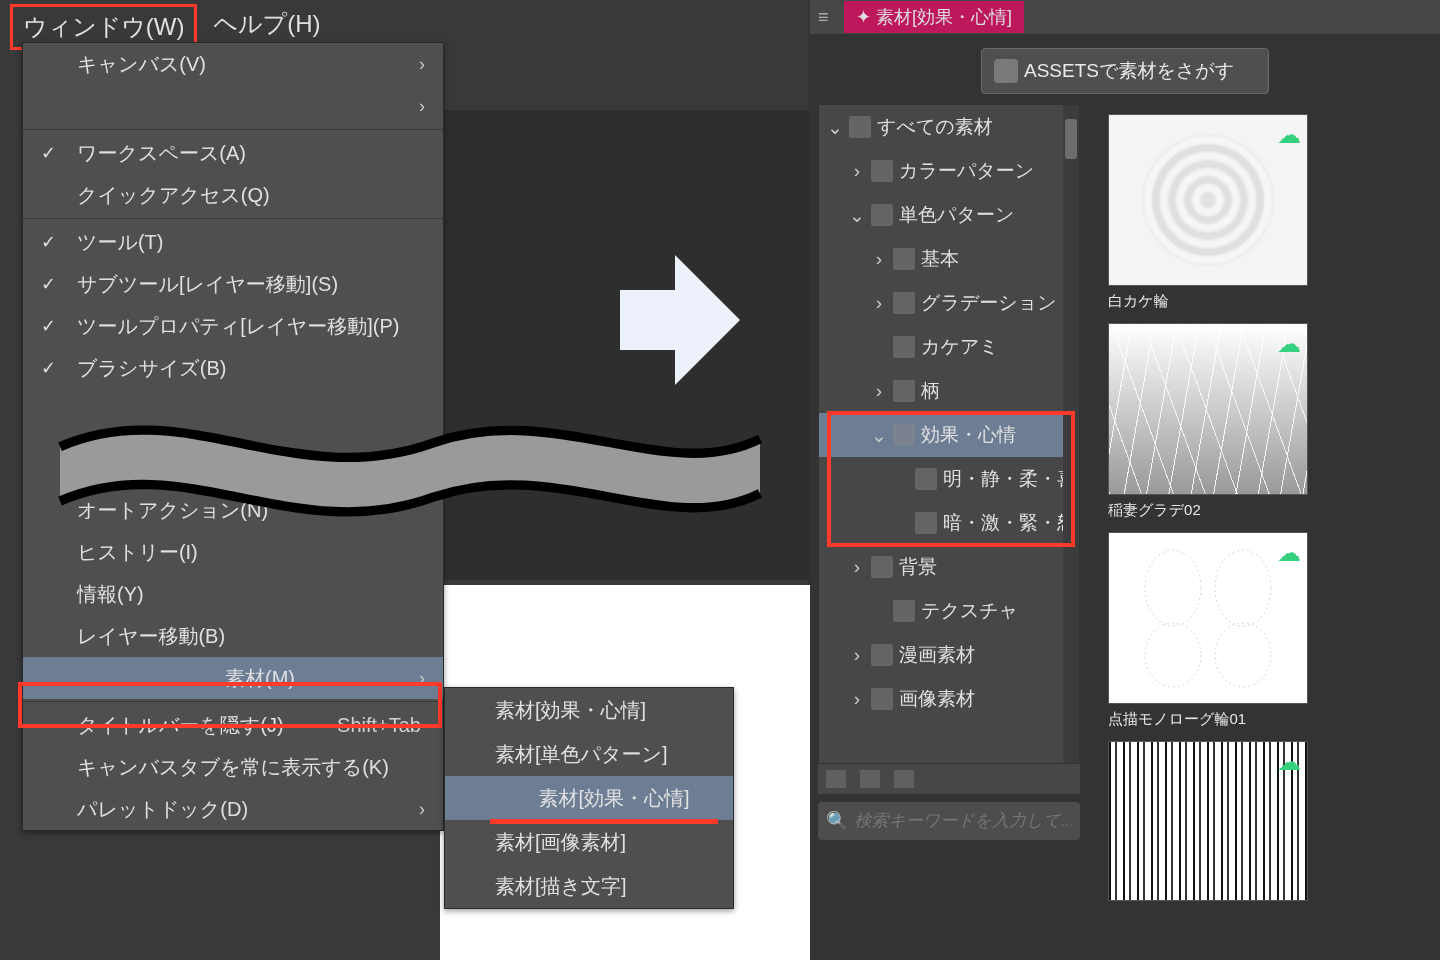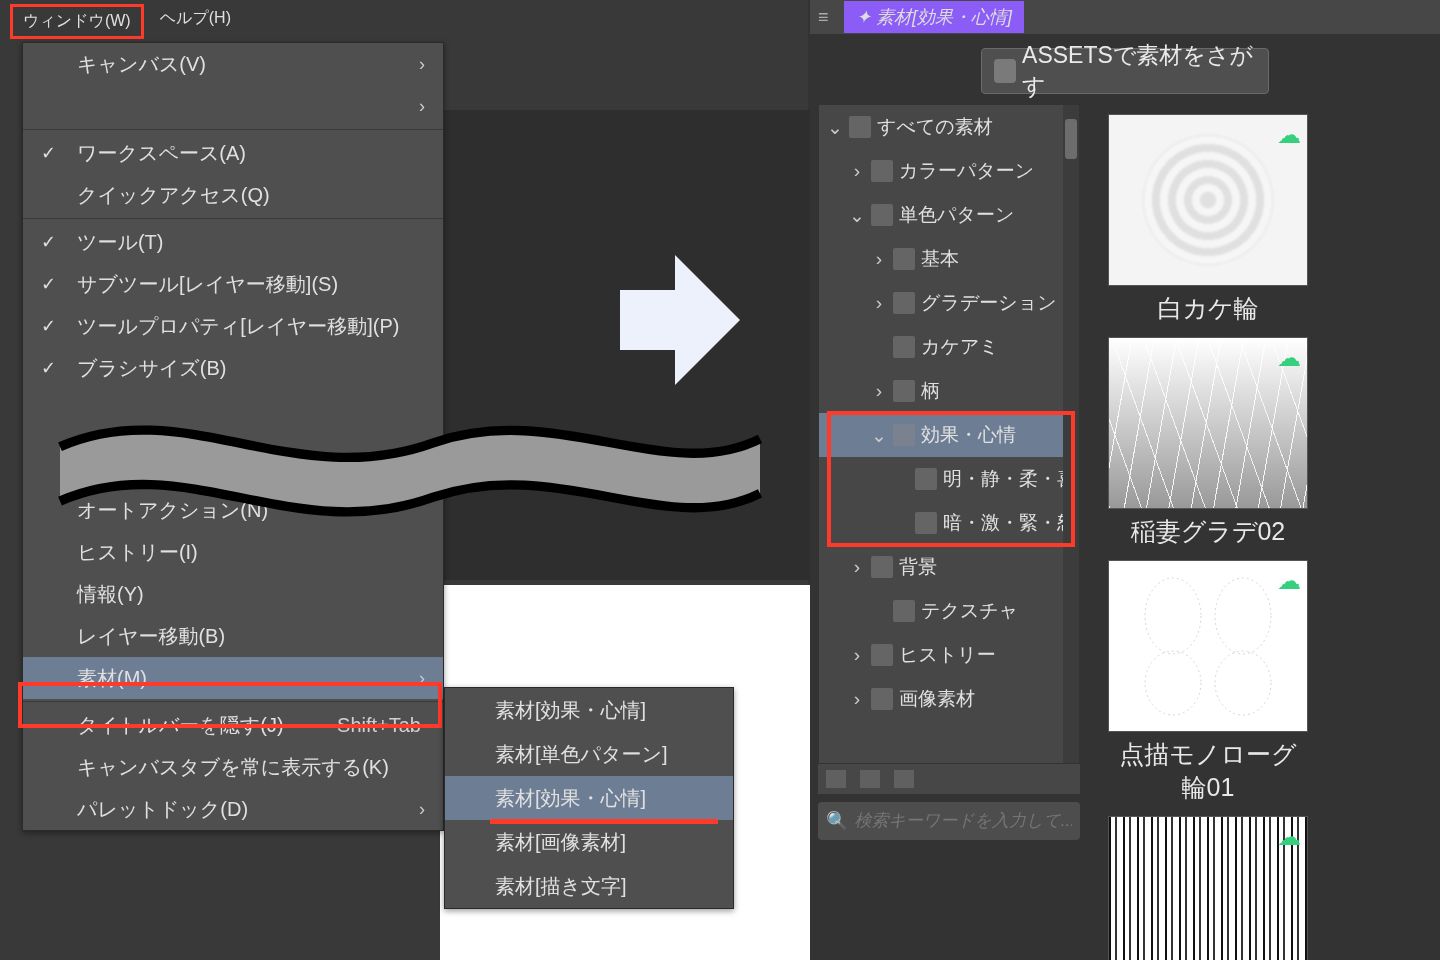--- a/index.html
+++ b/index.html
@@ -1,25 +1,25 @@
 <!DOCTYPE html>
 <html><head>
 <meta charset="utf-8">
 <style>
   * { box-sizing: border-box; margin:0; padding:0; font-family: "Meiryo","Hiragino Sans",sans-serif; }
   body { background:#333; width:1440px; height:960px; overflow:hidden; position:relative; color:#e0e0e0; }
 
   
-  .menubar { position:absolute; left:10px; top:4px; display:flex; gap:6px; font-size:16px; }
+  .menubar { position:absolute; left:10px; top:4px; display:flex; gap:6px; font-size:24px; }
   .menubar .item { padding:4px 10px; }
   .red-box { border:3px solid #ff3a2a; }
 
   .menu-dropdown { position:absolute; left:22px; top:42px; width:422px; background:#4f4f4f; border:1px solid #2a2a2a; box-shadow:0 2px 6px rgba(0,0,0,.4); }
   .menu-row { display:flex; align-items:center; height:42px; font-size:20px; padding-left:54px; position:relative; }
-  .menu-row.hov { background:#6d7d94; }
+  .menu-row.hov { background:#6d7d94;text-align:center; }
   .menu-row .label { flex:1; }
   .menu-row .accel { padding-right:22px; color:#d0d0d0; }
   .menu-row .arrow { position:absolute; right:18px; color:#ccc; font-size:18px;}
   .menu-row .check { position:absolute; left:18px; color:#e0e0e0; font-size:18px; }
   .menu-sep { height:1px; background:#3a3a3a; margin:2px 0; }
 
   .material-highlight { position:absolute; left:18px; top:682px; width:424px; height:46px; border:4px solid #ff3a2a; pointer-events:none; }
 
   
   .submenu { position:absolute; left:444px; top:687px; width:290px; background:#4f4f4f; border:1px solid #2a2a2a; box-shadow:0 2px 6px rgba(0,0,0,.4); }
@@ -34,23 +34,23 @@
 
   
   .canvas-bg { position:absolute; left:0; top:0; width:808px; height:960px; background:#393939; z-index:-2; }
   .canvas-inner-dark { position:absolute; left:440px; top:110px; width:370px; height:470px; background:#2e2e2e; z-index:-1;}
   .canvas-white { position:absolute; left:440px; top:585px; width:370px; height:375px; background:#ffffff; z-index:-1; }
 
   
   .right-panel { position:absolute; left:810px; top:0; width:630px; height:960px; background:#333; }
   .panel-titlebar { display:flex; align-items:center; background:#474747; height:34px; padding:0 8px; gap:10px; font-size:18px; }
   .panel-titlebar .grip { width:16px; color:#aaa; }
-  .panel-titlebar .tab { background:#8b5cf6; padding:4px 12px; color:#ddd;font-style:italic; }
-
-  .assets-btn { margin:14px auto 10px; width:288px; height:46px; border:1px solid #6a6a6a; background:#4f4f4f; display:flex; align-items:center; gap:6px; padding:0 12px; font-size:23px; color:#eaeaea; border-radius:4px;}
+  .panel-titlebar .tab { background:#be185d; padding:4px 12px; color:#ddd; }
+
+  .assets-btn { margin:14px auto 10px; width:288px; height:46px; border:1px solid #6a6a6a; background:#4f4f4f; display:flex; align-items:center; gap:6px; padding:0 12px; font-size:19px; color:#eaeaea; border-radius:4px;}
   .assets-btn .ic { width:24px; height:24px; background:#7a7a7a; border-radius:4px;}
 
   .mat-body { display:flex; }
   .mat-tree-col { width:290px; position:relative;}
   .mat-tree { width:262px; margin-left:8px; background:#474747; border:1px solid #333; height:660px; overflow:hidden; position:relative;}
   .tree-row { display:flex; align-items:center; height:44px; font-size:19px; color:#e0e0e0; position:relative;}
   .tree-row .tw { width:16px; text-align:center; color:#ccc;}
   .tree-row .ic { width:22px; height:22px; margin:0 6px; background:#8a8a8a; opacity:.45; border-radius:2px;}
   .tree-row.sel { background:#6d7d94; }
   .ind1 { padding-left:8px; } .ind2 { padding-left:30px;} .ind3{padding-left:52px;} .ind4{padding-left:74px;}
@@ -63,21 +63,21 @@
 
   .search-row { margin:8px 0 0 8px; width:262px; background:#4d4d4d; height:38px; display:flex; align-items:center; padding:0 8px; border-radius:4px; }
   .search-row .mag{ color:#9a9a9a; font-size:18px; margin-right:6px;}
   .search-row input { background:transparent; border:none; color:#9a9a9a; font-size:17px; width:100%; outline:none; font-style:italic;}
 
   
   .thumb-col { flex:1; padding:10px 8px 0 8px; display:flex; flex-direction:column; gap:8px; }
   .thumb-item { width:200px; }
   .thumb-img { width:200px; height:172px; background:#f4f4f4; border:1px solid #555; position:relative; display:flex; align-items:center; justify-content:center; color:#bbb; font-size:12px;}
   .thumb-img .cloud{ position:absolute; right:6px; top:6px; color:#35d07d; font-size:24px; }
-  .thumb-label { text-align:center; font-size:25px; color:#e8e8e8; padding:6px 0 4px; }
+  .thumb-label { text-align:left; font-size:15px; color:#e8e8e8; padding:6px 0 4px; }
 
   .thumb-img.concentric::before{
     content:""; position:absolute; width:130px; height:130px; border-radius:50%;
     background: repeating-radial-gradient(circle,#e0e0e0 0 8px,#f6f6f6 8px 16px);
     filter:blur(1px);
   }
   .thumb-img.lightning{
     background:linear-gradient(#fff,#999);
   }
   .thumb-img.lightning::before{
@@ -272,21 +272,21 @@
             <span>背景</span>
           </div>
         <div class="tree-row ind3">
             <span class="tw"></span>
             <span class="ic"></span>
             <span>テクスチャ</span>
           </div>
         <div class="tree-row ind2">
             <span class="tw">›</span>
             <span class="ic"></span>
-            <span>ヒストリー</span>
+            <span>漫画素材</span>
           </div>
         <div class="tree-row ind2">
             <span class="tw">›</span>
             <span class="ic"></span>
             <span>画像素材</span>
           </div>
 
         <div class="tree-scroll">
             <div class="thumb"></div>
           </div>

